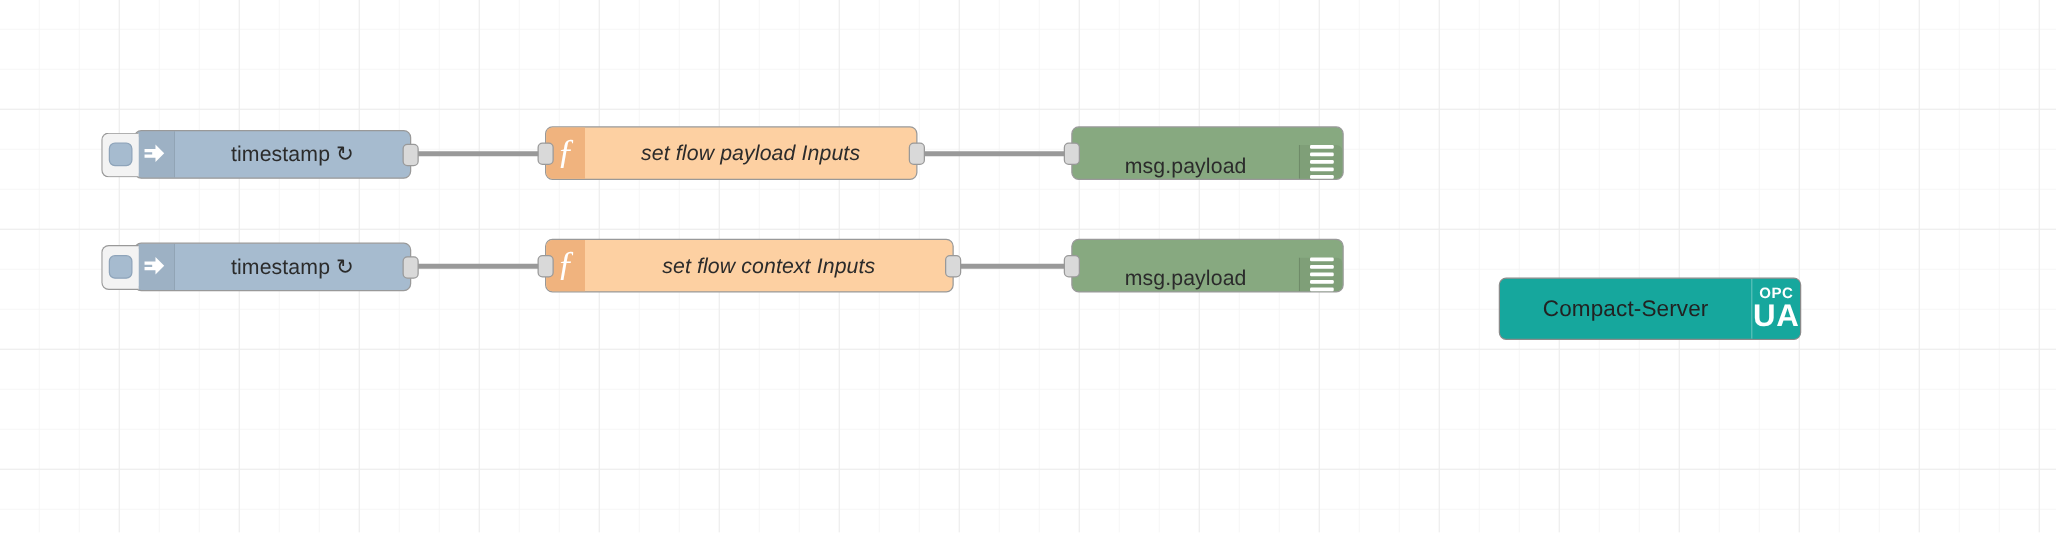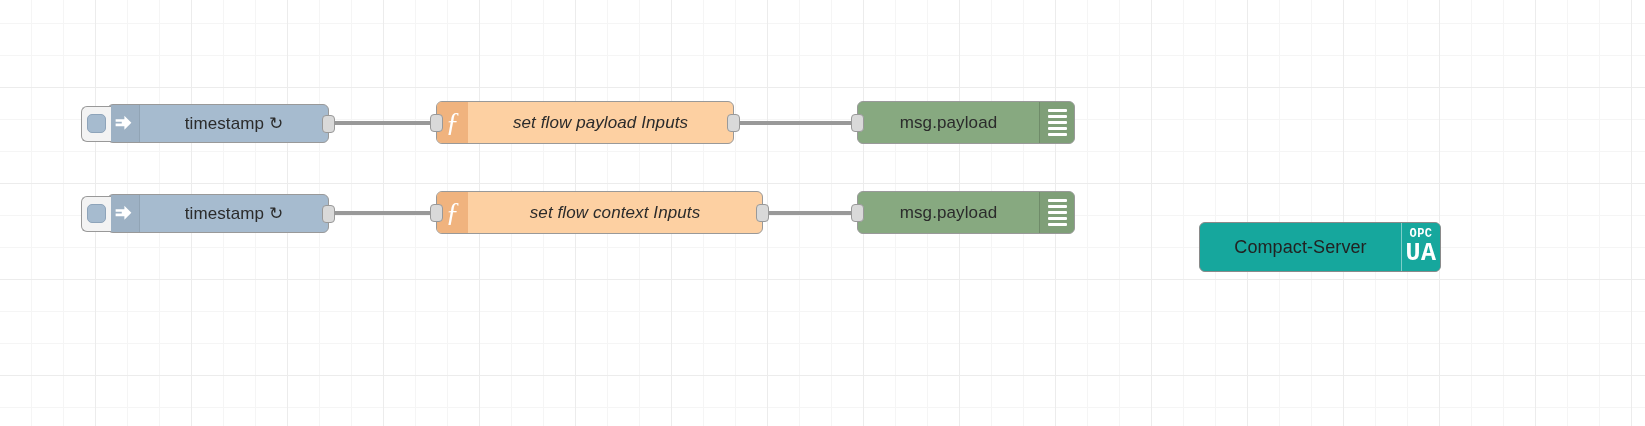--- a/index.html
+++ b/index.html
@@ -135,20 +135,21 @@
     font-style: italic;
     font-size: 28px;
     color: #ffffff;
     line-height: 1;
     margin-top: -2px;
   }
 
   
   .node-debug {
     background: #87a980;
+    align-items: flex-end;
   }
   .debug-icon-box {
     width: 34px;
     flex: 0 0 auto;
     display: flex;
     align-items: center;
     justify-content: center;
     background: #7f9f78;
     border-left: 1px solid rgba(0,0,0,0.12);
     border-radius: 0 5px 5px 0;
@@ -195,21 +196,20 @@
     flex: 0 0 auto;
     display: flex;
     flex-direction: column;
     align-items: center;
     justify-content: center;
     background: #16a79d;
     border-left: 1px solid rgba(255,255,255,0.45);
     border-radius: 0 5px 5px 0;
     color: #ffffff;
     line-height: 1.0;
-    font-family: Liberation Mono, monospace;
   }
   .opcua-badge .opc {
     font-size: 12px;
     letter-spacing: 0.4px;
     font-weight: 700;
   }
   .opcua-badge .ua {
     font-size: 25px;
     letter-spacing: 0.6px;
     font-weight: 700;

